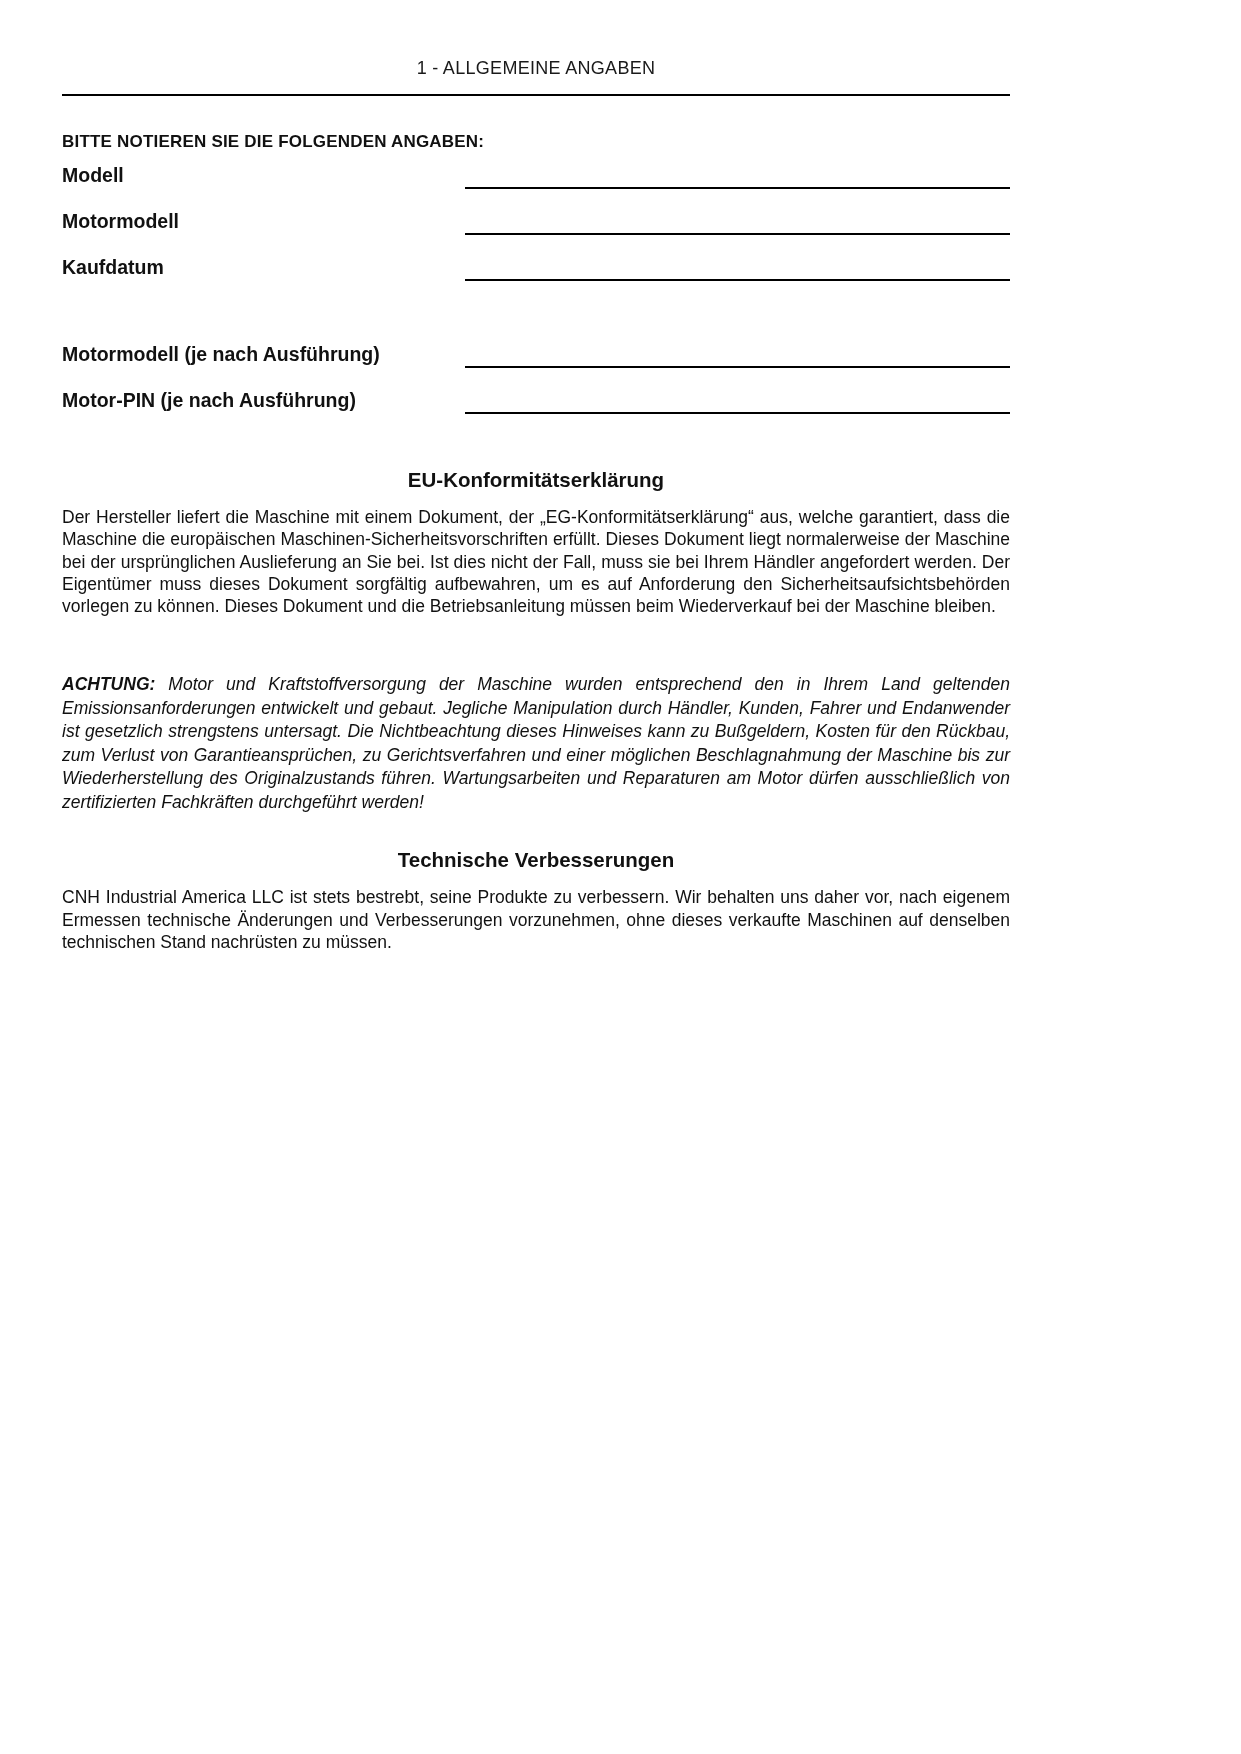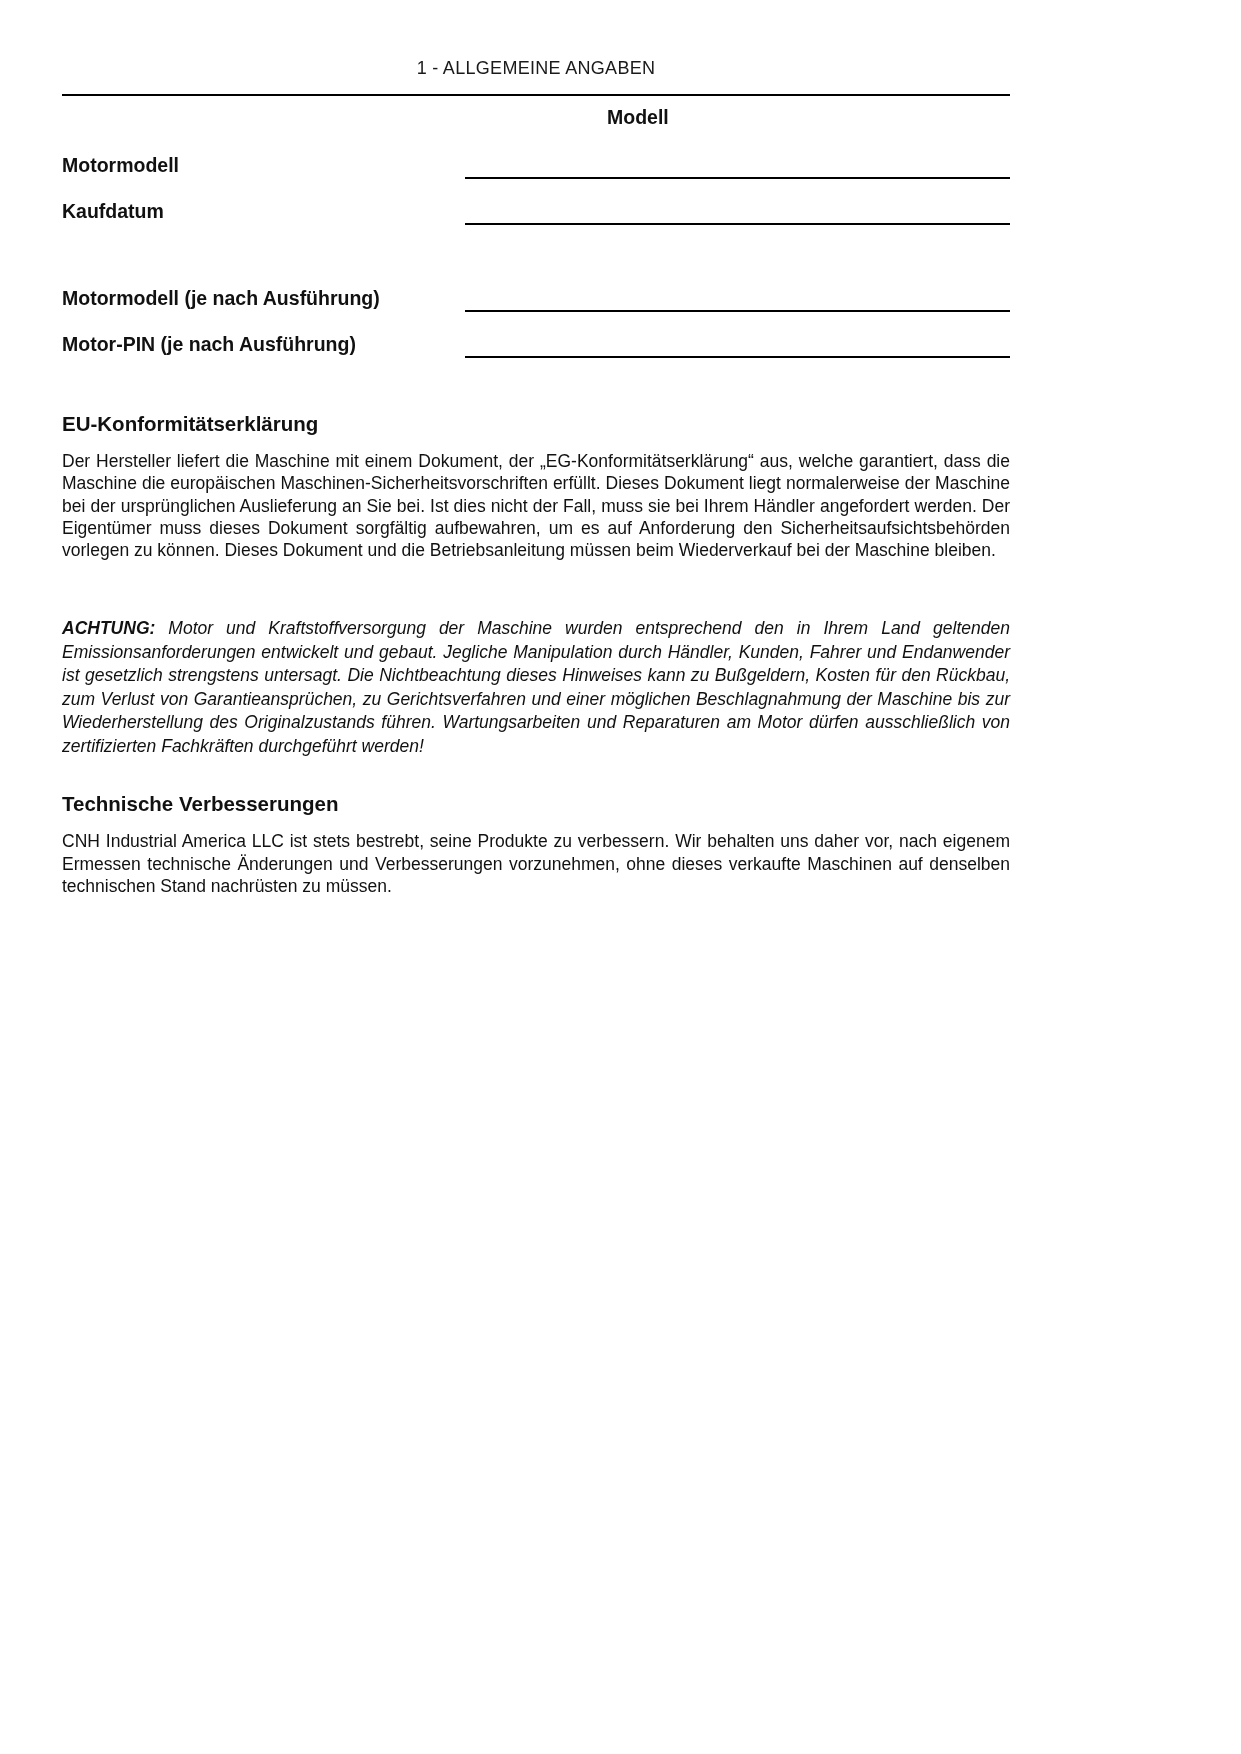--- a/index.html
+++ b/index.html
@@ -46,21 +46,21 @@
     font-size: 17px;
     letter-spacing: 0.2px;
   }
 
   .field-row {
     display: flex;
     align-items: flex-end;
     min-height: 27px;
   }
 
-  .field-row.first     { margin-top: 10px; flex-direction: column; }
+  .field-row.first     { margin-top: 10px; }
   .field-row.normal    { margin-top: 19px; }
   .field-row.gap-large { margin-top: 60px; }
 
   .field-label {
     width: 403px;
     font-weight: bold;
     font-size: 19.5px;
     padding-bottom: 2px;
   }
 
@@ -68,20 +68,21 @@
     flex: 1;
     border-bottom: 2px solid #000000;
     height: 24px;
   }
 
   
   .section-title {
     margin-top: 54px;
     font-size: 20.5px;
     font-weight: bold;
+    text-align: center;
   }
 
   .section-title.tight { margin-top: 34px; }
 
   .body-par {
     margin-top: 14px;
     font-size: 17.5px;
     line-height: 22.3px;
     text-align: justify;
   }
@@ -121,20 +122,21 @@
 </style>
 </head>
 <body>
 
 <div class="page">
   <div class="content">
 
     <div class="doc-header-title">1 - ALLGEMEINE ANGABEN</div>
     <hr class="header-rule">
 
+    <div class="form-intro">BITTE NOTIEREN SIE DIE FOLGENDEN ANGABEN:</div>
 
     <div class="field-row first">
       <div class="field-label">Modell</div>
       <div class="field-line"></div>
     </div>
 
     <div class="field-row normal">
       <div class="field-label">Motormodell</div>
       <div class="field-line"></div>
     </div>

